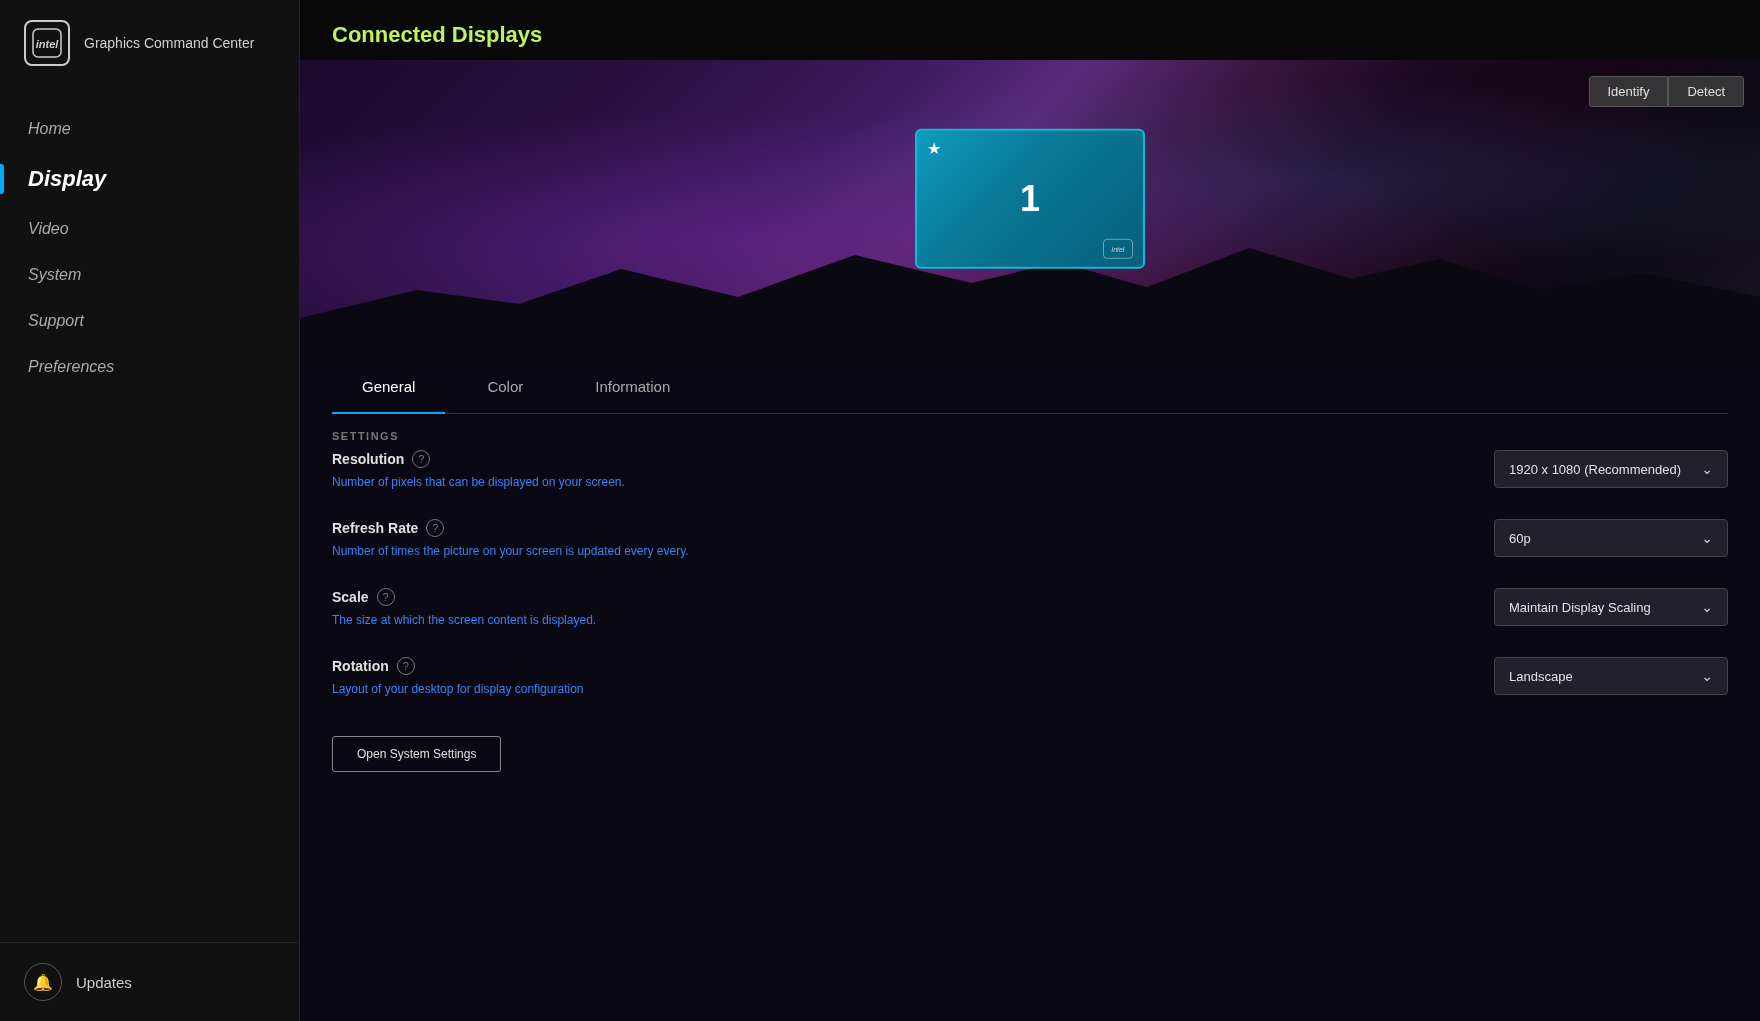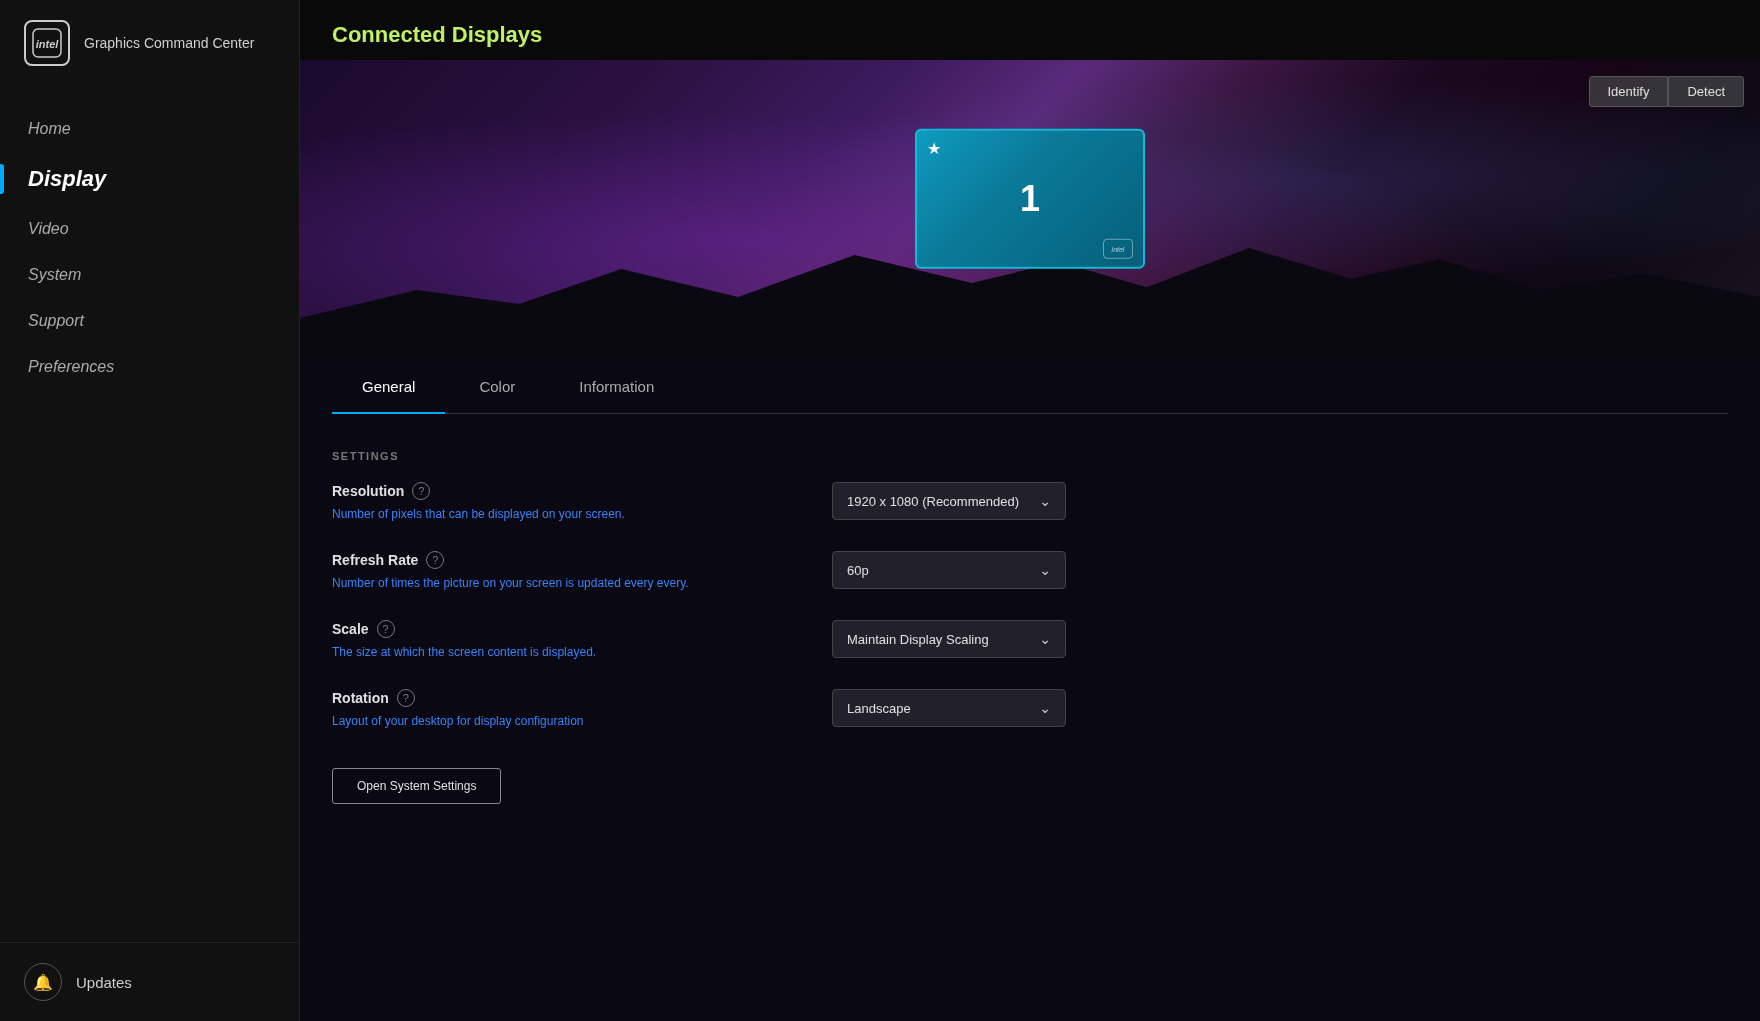--- a/index.html
+++ b/index.html
@@ -218,23 +218,23 @@
     .settings-panel {
       flex: 1;
       background: rgba(10, 8, 20, 0.92);
       overflow-y: auto;
       padding: 0 32px 32px;
     }
 
     
     .tabs-row {
       display: flex;
-      gap: 4px;
+      gap: 12px;
       border-bottom: 1px solid #333;
-      margin-bottom: 36px;
+      margin-bottom: 16px;
     }
 
     .tab {
       padding: 18px 30px;
       font-size: 15px;
       color: #aaa;
       cursor: pointer;
       position: relative;
     }
 
@@ -251,28 +251,28 @@
       height: 2px;
       background: #00aaff;
     }
 
     .settings-section-label {
       font-size: 11px;
       font-weight: 600;
       letter-spacing: 1.5px;
       color: #777;
       text-transform: uppercase;
-      margin-bottom: 20px;
+      margin-bottom: 8px;
     }
 
     
     .setting-row {
       display: flex;
       align-items: flex-start;
-      justify-content: flex-start;
+      justify-content: space-between;
       margin-bottom: 28px;
     }
 
     .setting-info {
       flex: 1;
       max-width: 500px;
     }
 
     .setting-title-row {
       display: flex;

